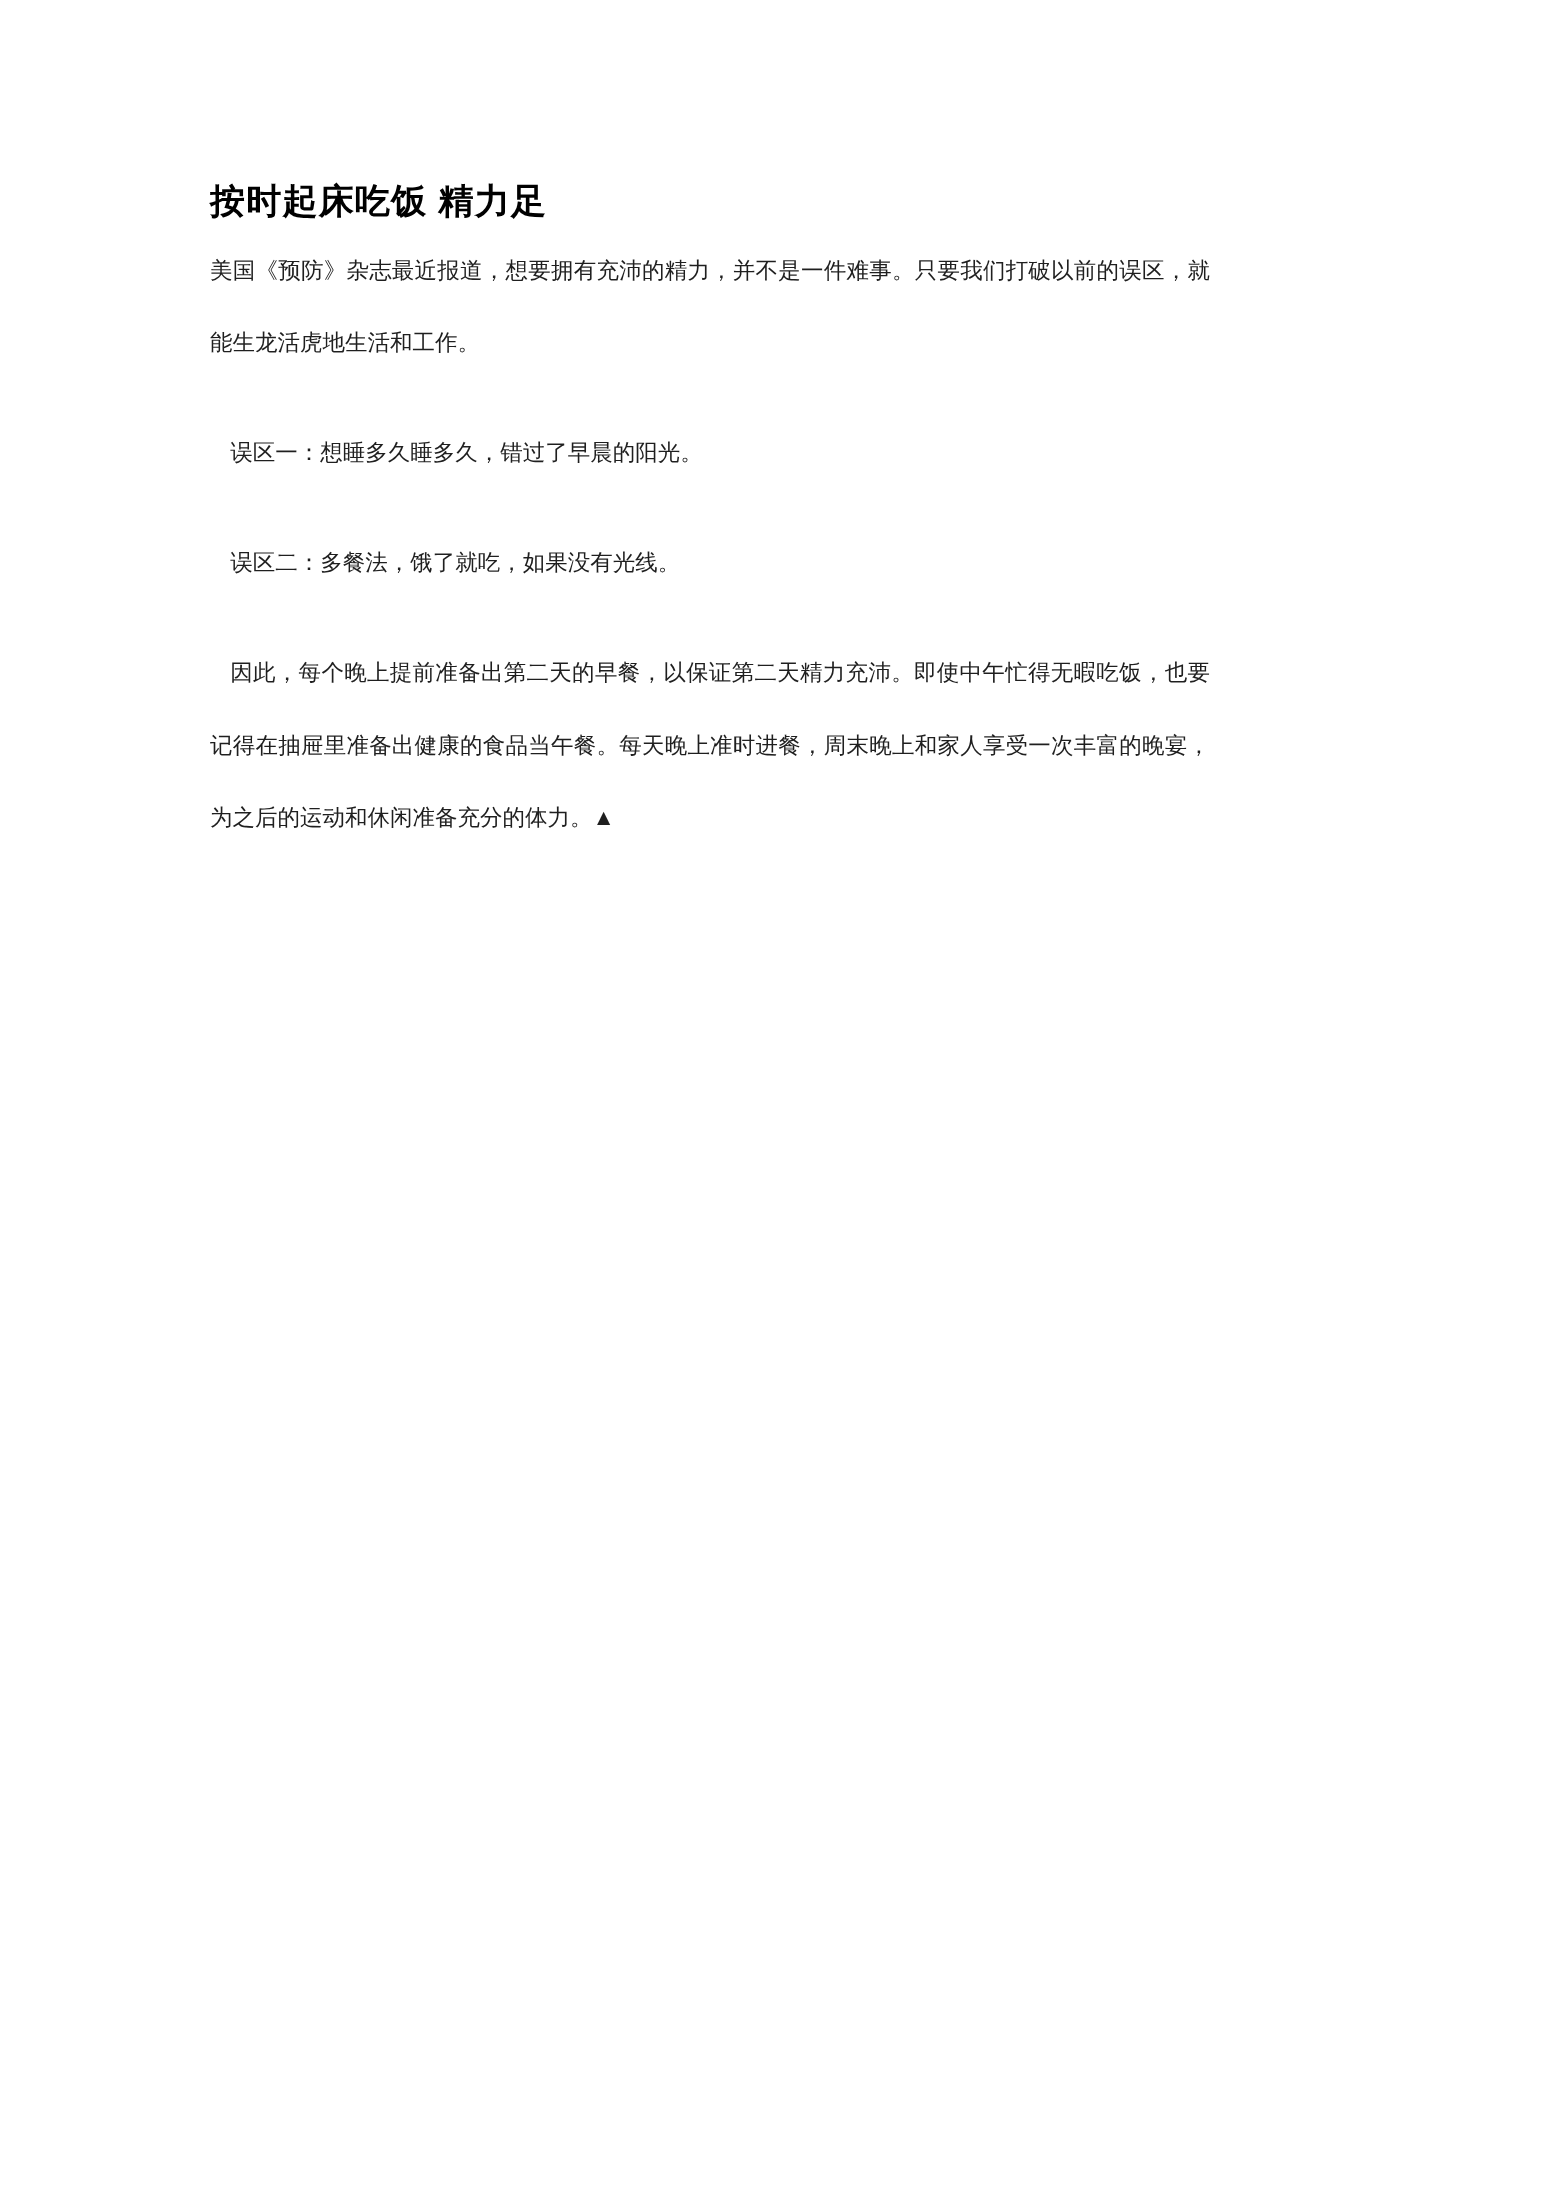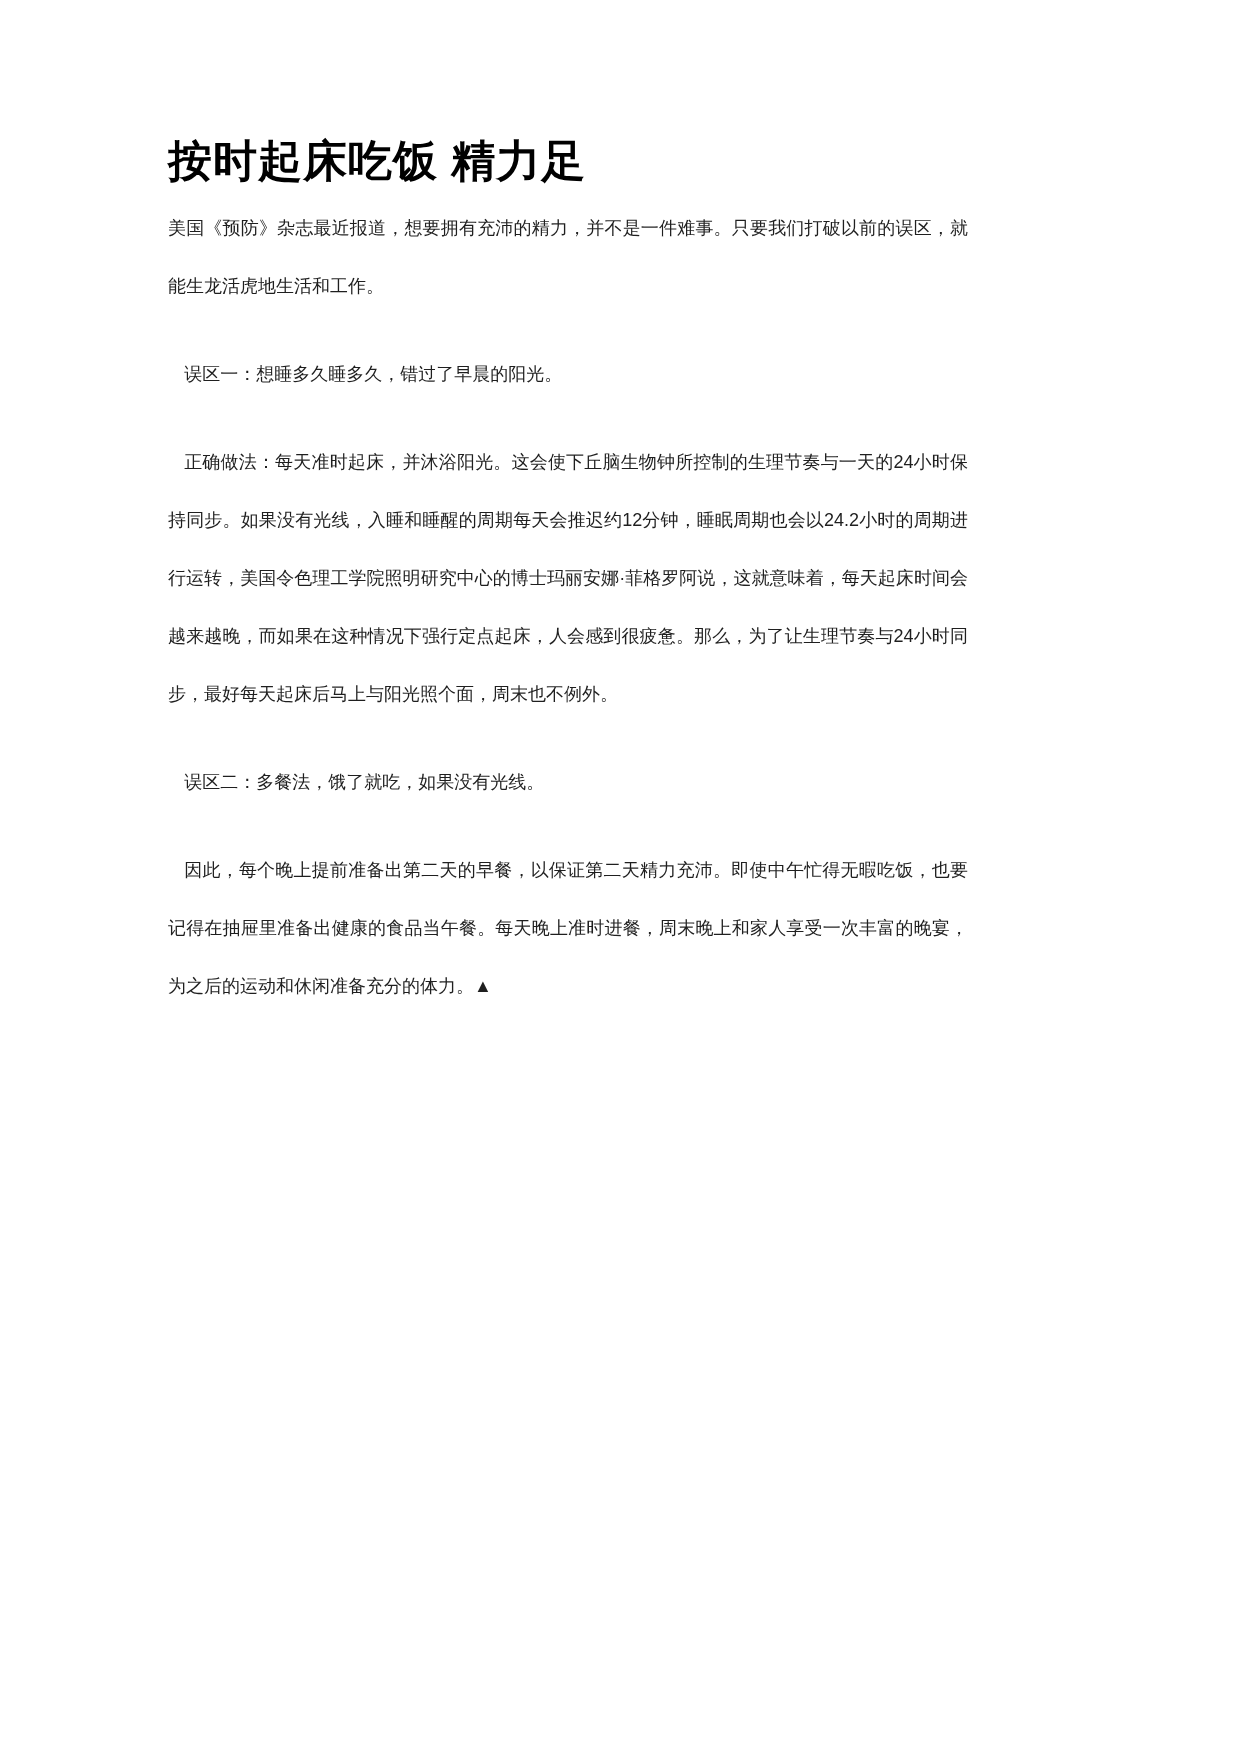--- a/index.html
+++ b/index.html
@@ -12,22 +12,22 @@
     width: 1241px;
     height: 1754px;
     background: #ffffff;
     box-sizing: border-box;
     padding: 136px 273px 0 168px;
     font-family: "Liberation Sans", "DejaVu Sans", sans-serif;
     color: #1f1f1f;
     overflow: hidden;
   }
   .title {
-    margin: 0 0 13px 0;
-    font-size: 44px;
+    margin: 0 0 1px 0;
+    font-size: 28px;
     line-height: 50px;
     font-weight: 700;
     color: #000000;
     letter-spacing: 1px;
     white-space: pre-wrap;
   }
   .body {
     width: 800px;
   }
   .para {
@@ -44,17 +44,16 @@
   }
 </style>
 </head>
 <body>
 
 <div class="page">
   <h1 class="title">按时起床吃饭 精力足</h1>
   <div class="body">
       <p class="para">美国《预防》杂志最近报道，想要拥有充沛的精力，并不是一件难事。只要我们打破以前的误区，就能生龙活虎地生活和工作。</p>
       <p class="para indent">误区一：想睡多久睡多久，错过了早晨的阳光。</p>
-      <p class="para indent">正确做法：每天准时起床，并沐浴阳光。这会使下丘脑生物钟所控制的生理节奏与一天的24小时保持同步。如果没有光线，入睡和睡醒的周期每天会推迟约12分钟，睡眠周期也会以24.2小时的周期进行运转，美国令色理工学院照明研究中心的博士玛丽安娜·菲格罗阿说，这就意味着，每天起床时间会越来越晚，而如果在这种情况下强行定点起床，人会感到很疲惫。那么，为了让生理节奏与24小时同步，最好每天起床后马上与阳光照个面，周末也不例外。</p>
       <p class="para indent">误区二：多餐法，饿了就吃，如果没有光线。</p>
       <p class="para indent">因此，每个晚上提前准备出第二天的早餐，以保证第二天精力充沛。即使中午忙得无暇吃饭，也要记得在抽屉里准备出健康的食品当午餐。每天晚上准时进餐，周末晚上和家人享受一次丰富的晚宴，为之后的运动和休闲准备充分的体力。▲</p>
     </div>
 </div>
 
 </body></html>

